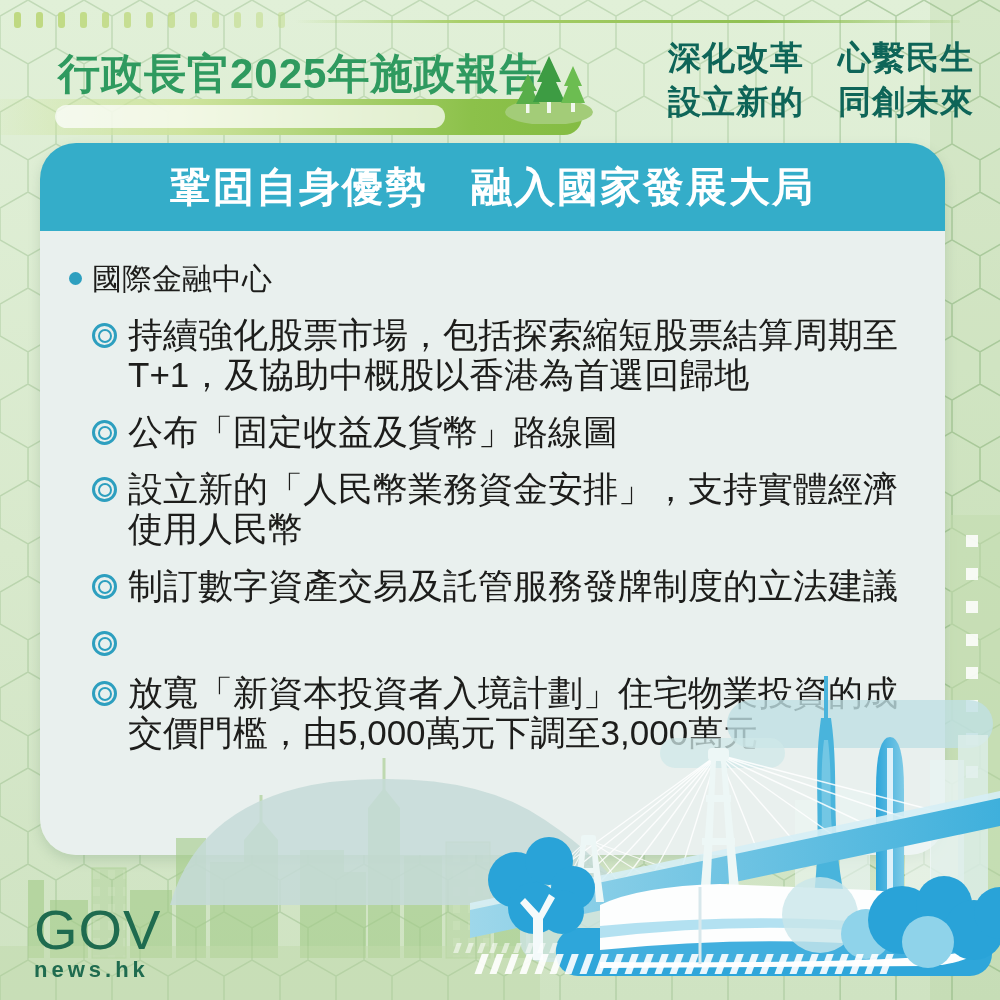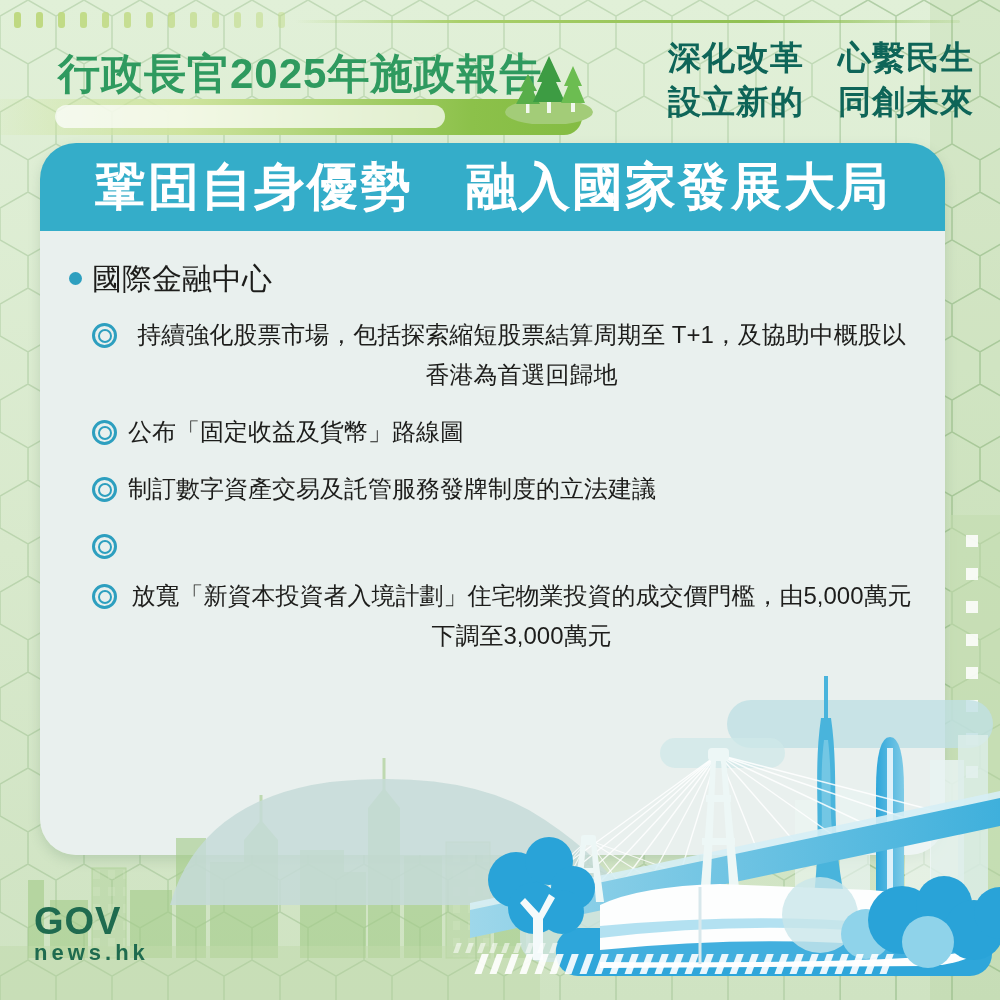--- a/index.html
+++ b/index.html
@@ -27,34 +27,34 @@
     background:rgba(255,255,255,.72);z-index:2;}
   .trees{position:absolute;left:503px;top:50px;z-index:3;}
   .slogan{position:absolute;right:26px;top:36px;text-align:right;z-index:3;
     font-size:33px;font-weight:800;line-height:44px;color:#0e6558;letter-spacing:1px;}
 
   
   .card{position:absolute;left:40px;top:143px;width:905px;height:712px;z-index:2;
     border-radius:36px;box-shadow:0 5px 12px rgba(90,130,100,.22);}
   .card-header{height:88px;border-radius:36px 36px 0 0;background:#34adc9;
     display:flex;align-items:center;justify-content:center;}
-  .card-header-title{color:#ffffff;font-size:51px;font-weight:800;letter-spacing:2px;}
+  .card-header-title{color:#ffffff;font-size:41px;font-weight:800;letter-spacing:2px;}
   .card-body{height:624px;border-radius:0 0 36px 36px;background:#e9f0ee;
-    padding:28px 30px 0 26px;box-sizing:border-box;color:#1d1d1b;text-align:center;}
+    padding:28px 30px 0 26px;box-sizing:border-box;color:#1d1d1b;}
   .l1{display:flex;margin-bottom:16px;}
   .l1 .dot{flex:none;width:13px;height:13px;border-radius:50%;background:#2d9fbf;margin:13px 10px 0 3px;}
   .l1 .l1-text{font-size:30px;font-weight:500;line-height:40px;}
   .l2{display:flex;margin:0 0 17px 26px;}
   .ring{flex:none;position:relative;width:19px;height:19px;border:3px solid #2d9fbf;border-radius:50%;margin:8px 11px 0 0;}
   .ring::after{content:"";position:absolute;inset:2.5px;border:2px solid #2d9fbf;border-radius:50%;}
-  .l2 .l2-text{font-size:24px;font-weight:500;line-height:40px;}
+  .l2 .l2-text{font-size:35px;font-weight:500;line-height:40px;}
 
   
   .logo{position:absolute;left:34px;top:904px;z-index:6;color:#1f6b4f;}
-  .logo-main{font-size:38px;font-weight:700;line-height:.92;letter-spacing:1px;}
+  .logo-main{font-size:56px;font-weight:400;line-height:.92;letter-spacing:1px;text-align:center;}
   .logo-sub{font-size:22px;font-weight:700;letter-spacing:4px;margin-top:1px;}
 </style>
 </head>
 <body>
 
 <div class="canvas">
 
   <svg id="bg-layer" class="layer" width="1000" height="1000" viewBox="0 0 1000 1000">
     <defs>
       <pattern id="hexpat" width="56" height="96" patternUnits="userSpaceOnUse">
@@ -114,20 +114,24 @@
         <span class="l1-text">國際金融中心</span>
       </div>
 
       <div class="l2">
         <span class="ring"></span>
         <span class="l2-text">持續強化股票市場，包括探索縮短股票結算周期至 T+1，及協助中概股以香港為首選回歸地</span>
       </div>
       <div class="l2">
         <span class="ring"></span>
         <span class="l2-text">公布「固定收益及貨幣」路線圖</span>
+      </div>
+      <div class="l2">
+        <span class="ring"></span>
+        <span class="l2-text">設立新的「人民幣業務資金安排」，支持實體經濟使用人民幣</span>
       </div>
       <div class="l2">
         <span class="ring"></span>
         <span class="l2-text">制訂數字資產交易及託管服務發牌制度的立法建議</span>
       </div>
       <div class="l2">
         <span class="ring"></span>
       </div>
       <div class="l2">
         <span class="ring"></span>

